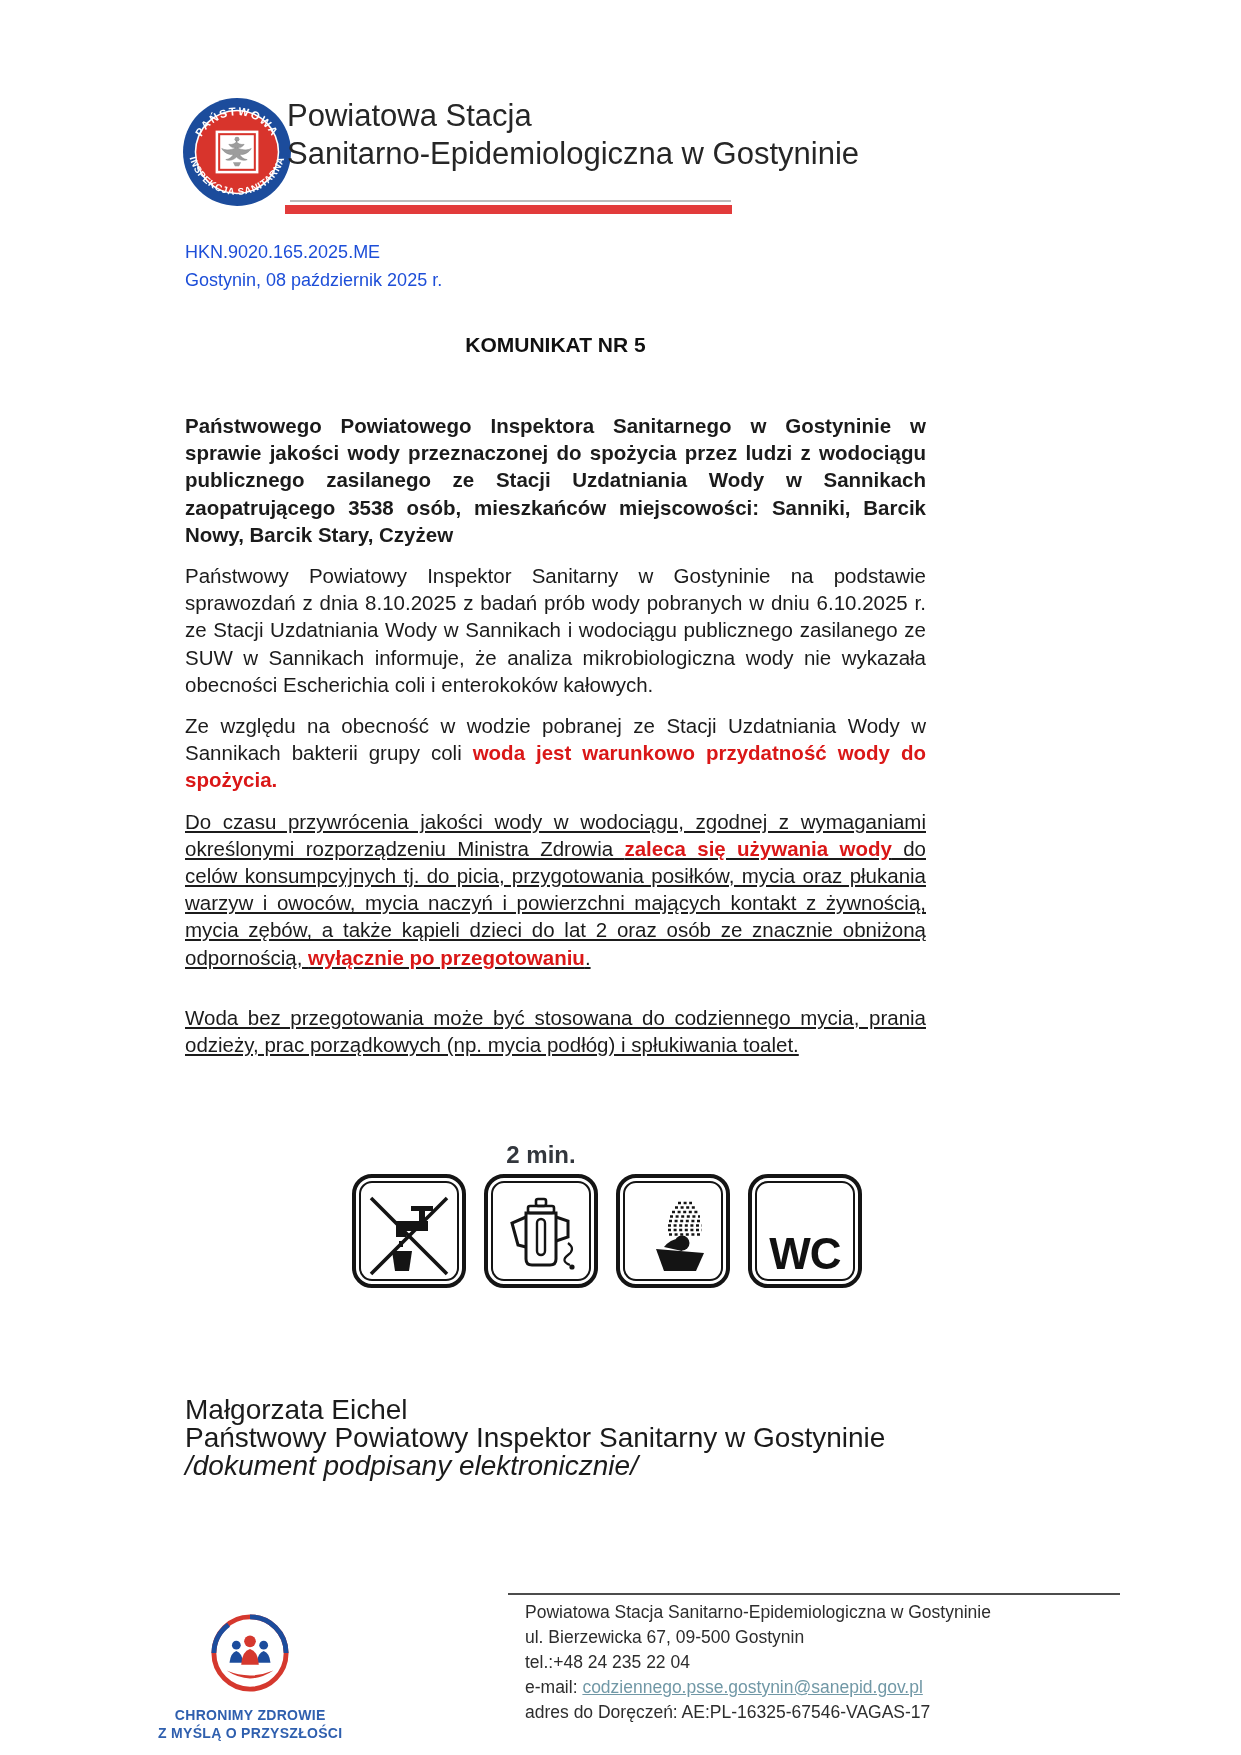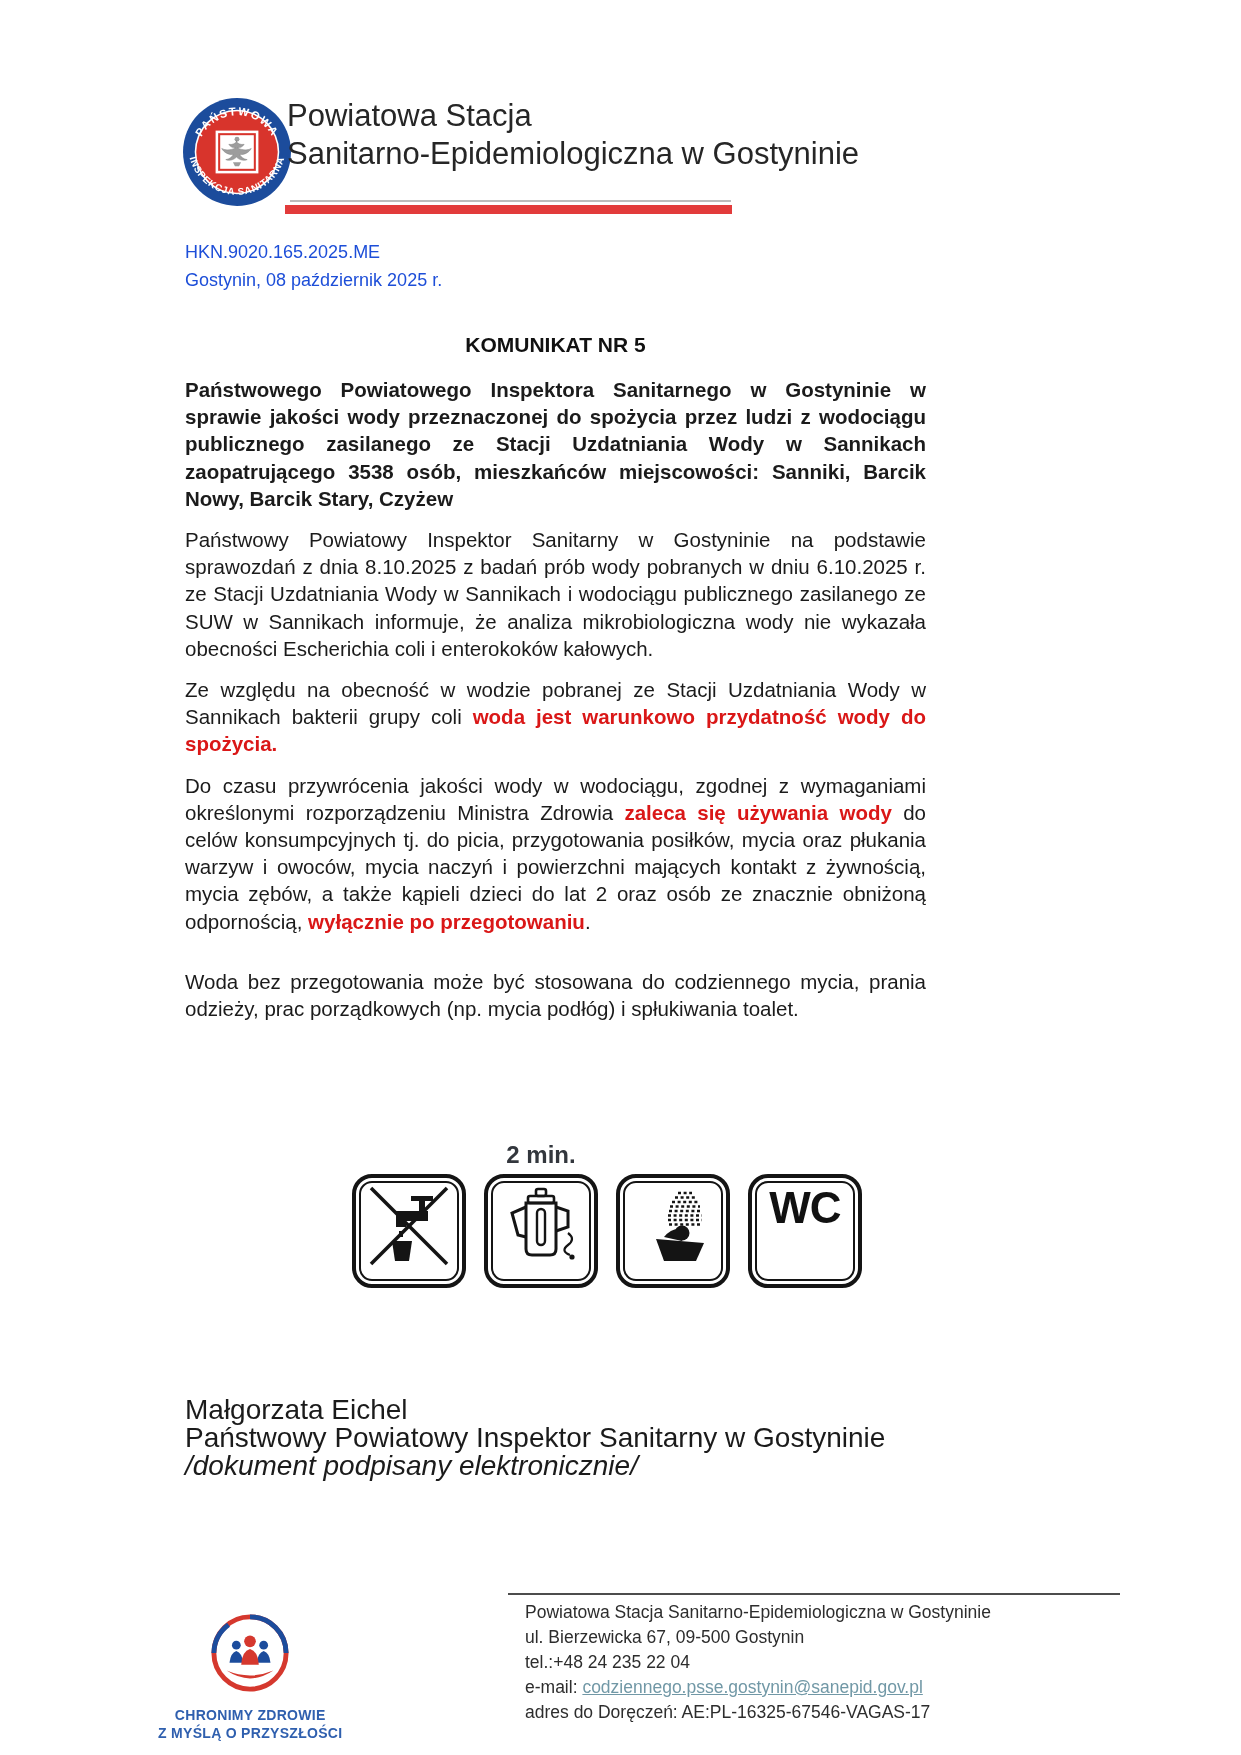--- a/index.html
+++ b/index.html
@@ -13,33 +13,33 @@
   .sep-red{position:absolute;left:285px;top:205px;width:447px;height:9px;background:#e23b3b;}
 
   
   .ref-block{position:absolute;left:185px;top:238px;font-size:18px;line-height:28px;color:#1d4ed8;}
 
   
   .doc-title{position:absolute;left:185px;top:333px;width:741px;text-align:center;
              font-size:21px;font-weight:700;color:#111;}
 
   
-  .content{position:absolute;left:185px;top:376px;width:741px;}
+  .content{position:absolute;left:185px;top:412px;width:741px;}
   .para{font-size:20.5px;line-height:27.2px;text-align:justify;margin:0 0 14px 0;}
   .para.lead{font-weight:700;}
-  .para.gap-lg{margin-bottom:33px;}
+  .para.gap-lg{margin-bottom:33px;text-decoration:underline;}
   .red{color:#da1717;font-weight:700;}
 
   
   .pictos{position:absolute;left:352px;top:1141px;}
   .boil-label{width:114px;margin-left:132px;text-align:center;font-size:24px;font-weight:700;color:#33373d;}
   .picto-row{display:flex;gap:18px;margin-top:5px;}
   .picto{width:100px;height:100px;border:4px solid #141414;border-radius:20px;padding:3px;background:#fff;}
   .picto-inner{width:100%;height:100%;border:2.5px solid #141414;border-radius:13px;
-               display:flex;align-items:flex-start;justify-content:center;box-sizing:border-box;}
+               display:flex;align-items:flex-end;justify-content:center;box-sizing:border-box;}
   .wc-text{font-size:44px;font-weight:800;letter-spacing:-1px;color:#111;
            font-family:"Liberation Sans",sans-serif;}
 
   
   .signature{position:absolute;left:185px;top:1396px;font-size:28px;line-height:28px;color:#1b1b1b;}
   .signature .it{font-style:italic;}
 
   
   .footer-rule{position:absolute;left:508px;top:1593px;width:612px;height:1.5px;background:#4c4c4c;}
   .footer-contact{position:absolute;left:525px;top:1600px;font-size:17.5px;line-height:25px;color:#2d2d2d;}

